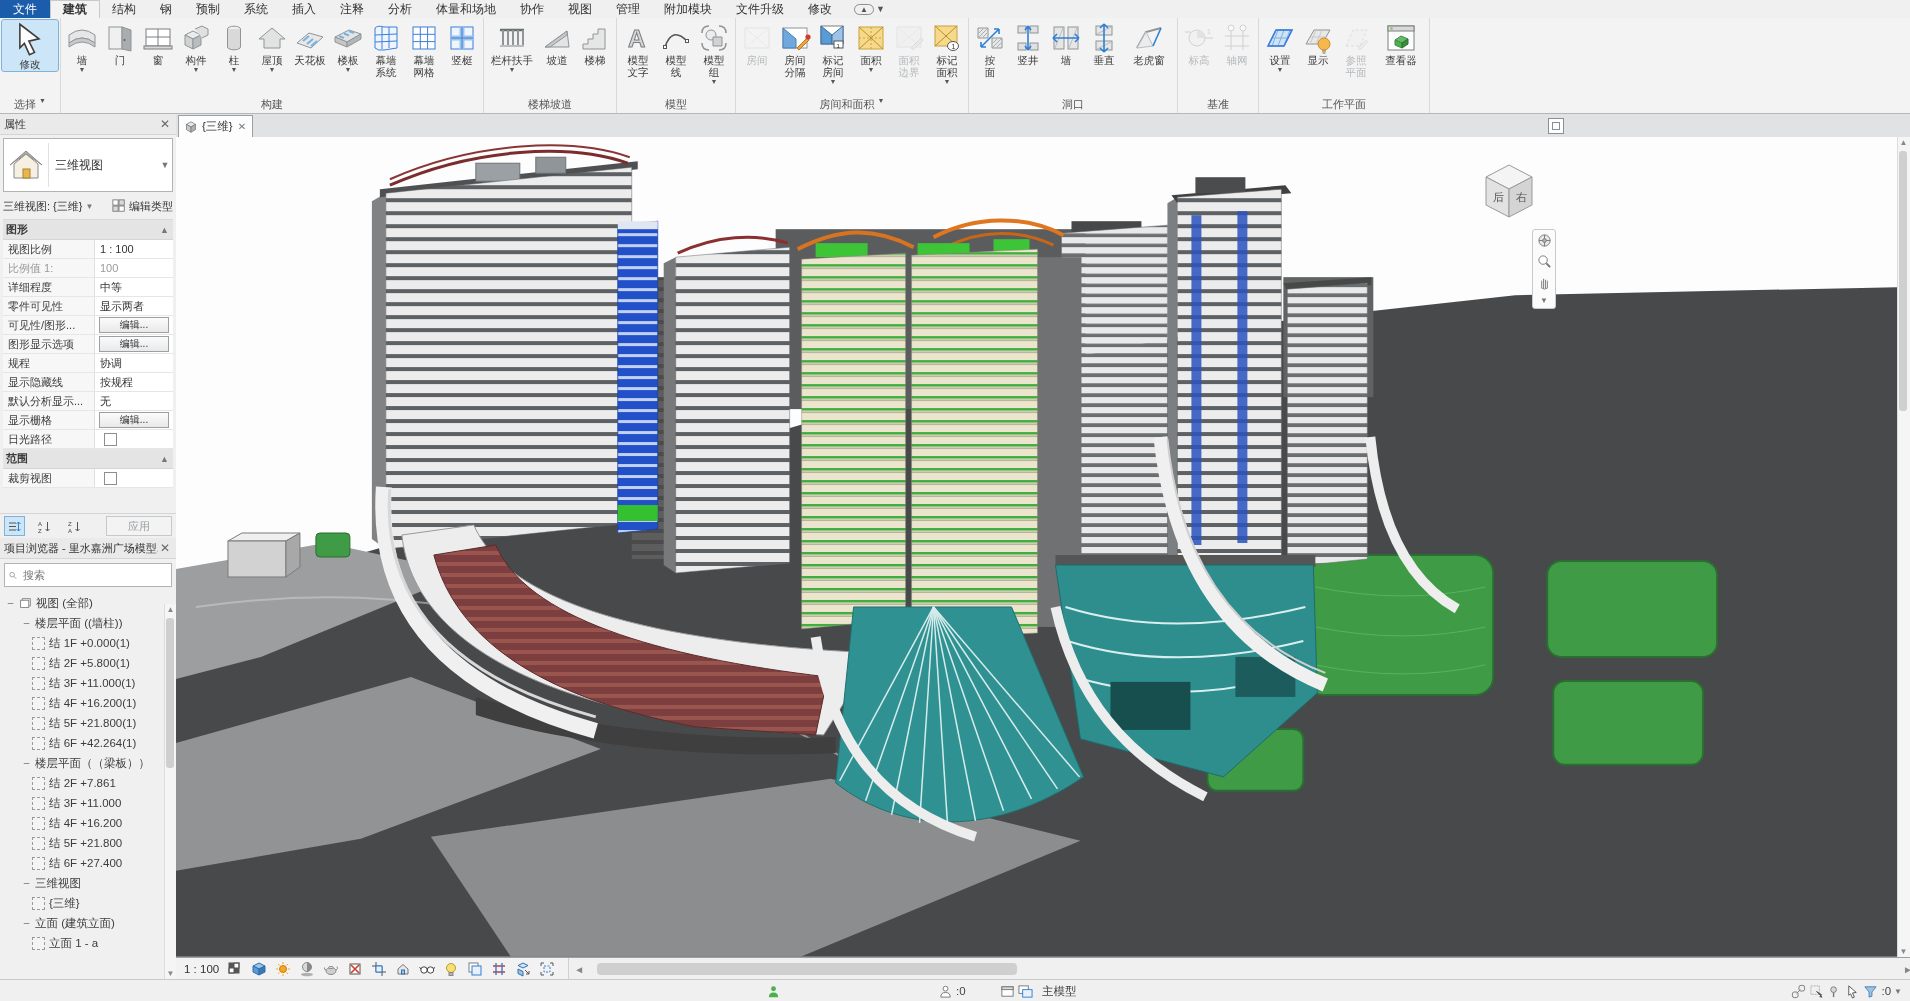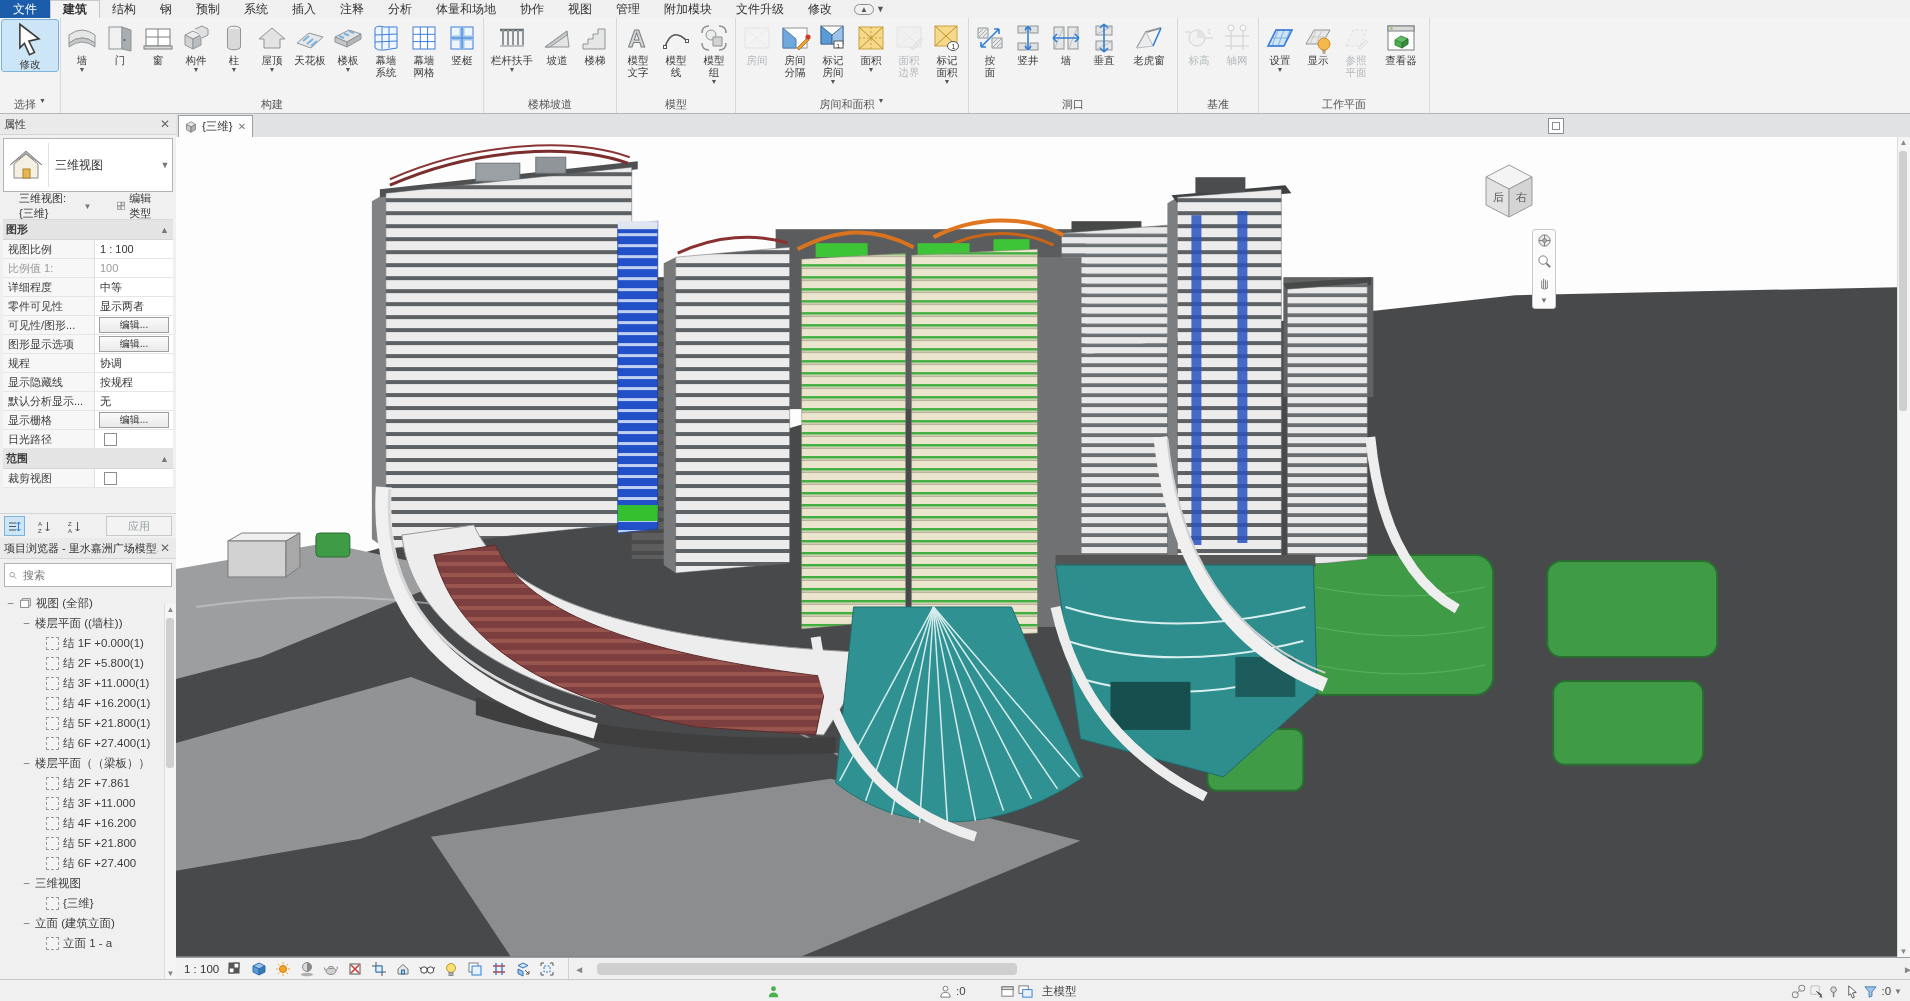--- a/index.html
+++ b/index.html
@@ -34,21 +34,21 @@
   .lpanel{left:0;width:176px;background:#f0f0f0;border-right:1px solid #9aa0a4;overflow:hidden}
   .phead{height:20px;display:flex;align-items:center;font-size:11px;color:#333;padding:0 4px;
          background:#eaeaea;border-bottom:1px solid #d5d5d5}
   .phead .grow{flex:1}
   .closex{color:#666;font-size:12px;padding:0 2px}
   #props{top:114px;height:424px}
   #type-selector{margin:3px;height:52px;background:#fff;border:1px solid #b0b4b7;display:flex;align-items:center}
   #type-selector .tsicon{width:44px;height:44px;border-right:1px solid #e0e0e0;display:flex;align-items:center;justify-content:center}
   #type-selector .tslabel{flex:1;font-size:12px;padding-left:6px}
   #type-selector .tschev{width:14px;color:#777;font-size:9px;text-align:center}
-  #typerow{height:22px;display:flex;align-items:center;font-size:11px;padding:0 19px;gap:13px}
+  #typerow{height:22px;display:flex;align-items:center;font-size:11px;padding:0 3px;gap:3px}
   #typerow .grow{flex:1}
   #edit-type-btn{display:flex;align-items:center;gap:3px;font-size:11px;color:#333}
   #prop-table{margin:2px 3px 0;border-top:1px solid #d9d9d9;font-size:11px;background:#f7f7f7}
   .prow{display:flex;height:18px;align-items:center;border-bottom:1px solid #e6e6e6}
   .prow .pl{width:86px;padding-left:5px;color:#3c3c3c;white-space:nowrap;overflow:hidden}
   .prow .pv{flex:1;background:#fff;border-left:1px solid #e0e0e0;padding-left:5px;height:100%;display:flex;align-items:center;white-space:nowrap;overflow:hidden}
   .prow.muted .pl,.prow.muted .pv{color:#9a9a9a}
   .pgroup{height:19px;display:flex;align-items:center;background:#e4e4e4;border-bottom:1px solid #d5d5d5;
           font-size:11px;font-weight:bold;color:#3c3c3c;padding-left:3px}
   .pgroup .grow{flex:1}
@@ -65,21 +65,21 @@
   
   #browser{top:538px;height:441px;display:flex;flex-direction:column}
   #searchwrap{margin:4px;height:22px;border:1px solid #b0b4b7;background:#fff;display:flex;align-items:center;padding:0 4px;gap:4px}
   #searchwrap input{border:none;outline:none;font-size:11px;flex:1;font-family:"Liberation Sans",sans-serif;color:#333;background:transparent}
   #tree{flex:1;overflow:hidden;font-size:11.5px;color:#3c3c3c;position:relative;padding-top:2px}
   .titem{height:20px;display:flex;align-items:center;gap:4px;white-space:nowrap}
   .titem .minus{color:#777;width:9px;text-align:center}
   .dashedbox{width:11px;height:11px;border:1px dashed #9a9a9a;background:#f4f4f4;flex:none}
   .tr-root{padding-left:6px}
   .tr-group{padding-left:22px}
-  .tr-leaf{padding-left:46px}
+  .tr-leaf{padding-left:32px}
   .vscroll{position:absolute;right:0;top:0;bottom:0;width:11px;background:#f5f5f5;border-left:1px solid #dcdcdc}
   .vthumb{position:absolute;left:1px;width:8px;background:#cfcfcf;border-radius:3px}
   .sarrow{position:absolute;left:0;width:11px;height:11px;color:#888;font-size:8px;text-align:center;line-height:11px}
   
   #tabstrip{left:176px;top:114px;width:1734px;height:23px;background:#e0e2e4;border-bottom:1px solid #787d80;display:flex;align-items:flex-end}
   #viewtab{margin-left:2px;height:21px;background:#fdfdfd;border:1px solid #9aa0a3;border-bottom:none;
            display:flex;align-items:center;padding:0 6px;gap:5px;font-size:11.5px}
   #restore-icon{position:absolute;left:1372px;top:4px;width:14px;height:14px;border:1px solid #8a8f93;background:#fff}
   #restore-icon div{margin:3px;border:1px solid #8a8f93;height:6px}
   #viewport{left:176px;top:137px;width:1734px;height:820px;background:#fff;display:flex}
@@ -662,21 +662,21 @@
       <div class="titem tr-leaf">
         <span class="dashedbox"></span>
         <span>结 4F +16.200(1)</span>
       </div>
       <div class="titem tr-leaf">
         <span class="dashedbox"></span>
         <span>结 5F +21.800(1)</span>
       </div>
       <div class="titem tr-leaf">
         <span class="dashedbox"></span>
-        <span>结 6F +27.400(1)</span>
+        <span>结 6F +42.264(1)</span>
       </div>
       <div class="titem tr-group">
         <span class="minus">−</span>
         <span>楼层平面（（梁板））</span>
       </div>
       <div class="titem tr-leaf">
         <span class="dashedbox"></span>
         <span>结 2F +7.861</span>
       </div>
       <div class="titem tr-leaf">

